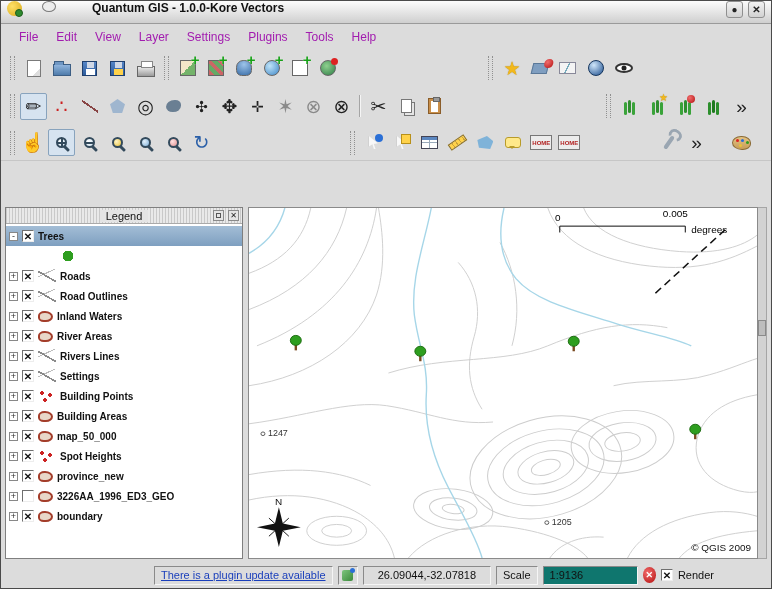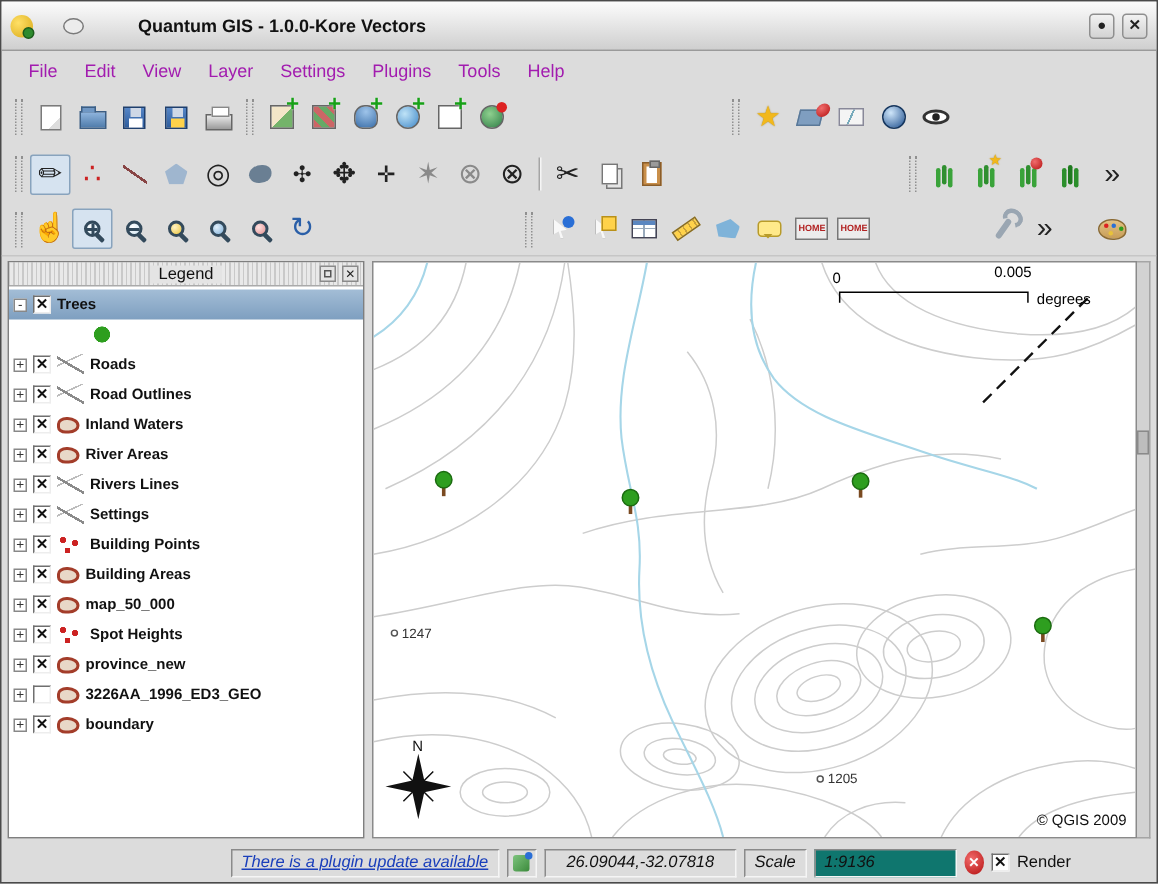--- a/index.html
+++ b/index.html
@@ -4,21 +4,21 @@
 <style>
   html,body{margin:0;padding:0;background:#777;}
   *{box-sizing:border-box;}
   .window{
     width:772px;height:589px;margin:0 auto;position:relative;overflow:hidden;
     background:var(--chrome,#dcdcdc);border:1px solid #4a4a4a;
     display:flex;flex-direction:column;
     font-family:"Liberation Sans",sans-serif;color:#111;
   }
   
-  .titlebar{height:23px;flex:0 0 23px;display:flex;align-items:center;gap:20px;padding:16px 6px;
+  .titlebar{height:23px;flex:0 0 23px;display:flex;align-items:flex-start;gap:20px;padding:0 6px;
     background:linear-gradient(#fcfcfc,#cfcfcf);border-bottom:1px solid #9a9a9a;}
   .app-icon{width:15px;height:15px;border-radius:50%;
     background:radial-gradient(circle at 35% 35%,#ffe066,#d9a918);position:relative;}
   .app-icon::after{content:"";position:absolute;right:-1px;bottom:-1px;width:6px;height:6px;
     border-radius:50%;background:#2e8b2e;border:1px solid #1c5c1c;}
   .pin-btn{width:11px;height:11px;border-radius:50%;border:1px solid #7a7a7a;background:#ececec;}
   .title-text{font-size:12px;font-weight:bold;margin-left:16px;white-space:nowrap;}
   .win-btns{margin-left:auto;display:flex;gap:5px;}
   .win-btn{width:17px;height:17px;display:flex;align-items:center;justify-content:center;
     background:linear-gradient(#f2f2f2,#d2d2d2);border:1px solid #8f8f8f;border-radius:3px;
@@ -102,21 +102,21 @@
   .ic-area .art{width:16px;height:13px;background:#7fb3d9;clip-path:polygon(0 30%,60% 0,100% 40%,80% 100%,10% 90%);}
   .ic-bubble .art{width:16px;height:11px;background:#ffe98a;border:1px solid #b89b2a;border-radius:3px;position:relative;}
   .ic-bubble .art::after{content:"";position:absolute;bottom:-5px;left:3px;border:3px solid transparent;border-top-color:#b89b2a;}
   .ic-home .art{font-size:6px;font-weight:bold;color:#b22222;background:#ececec;border:1px solid #777;padding:4px 1px 3px;letter-spacing:0;}
   .ic-wrench .art{width:4px;height:15px;background:#9aa6b2;transform:rotate(35deg);border-radius:2px;position:relative;}
   .ic-wrench .art::before{content:"";position:absolute;top:-8px;left:-4px;width:8px;height:6px;border:3px solid #9aa6b2;border-radius:50%;border-bottom-color:transparent;}
   .ic-palette .art{width:19px;height:14px;background:linear-gradient(#e3c283,#c79d58);border:1px solid #8a6a34;border-radius:50% 50% 45% 55%;position:relative;}
   .ic-palette .art::before{content:"";position:absolute;left:3px;top:2px;width:3px;height:3px;border-radius:50%;background:#d22;
     box-shadow:5px 0 0 #2a6fd6,10px 2px 0 #2e9e1f,3px 5px 0 #e8c23a;}
   
-  .main{flex:1;display:flex;padding:3px 4px;min-height:0;}
+  .main{flex:1;display:flex;padding:3px 4px;min-height:0;margin-top:43px;}
   .legend{width:238px;flex:0 0 238px;background:#fff;border:1px solid #7f7f7f;display:flex;flex-direction:column;}
   .legend-header{height:16px;flex:0 0 16px;background:repeating-linear-gradient(90deg,#c9c9c9 0 1px,#e9e9e9 1px 3px);
     display:flex;align-items:center;justify-content:center;position:relative;border-bottom:1px solid #aaa;}
   .legend-title{font-size:11px;background:#e4e4e4;padding:0 6px;}
   .hdr-btn{position:absolute;top:2px;width:11px;height:11px;background:#e4e4e4;border:1px solid #8a8a8a;padding:0;}
   .hdr-float{right:18px;} .hdr-float::after{content:"";position:absolute;inset:2px;border:1px solid #555;}
   .hdr-close{right:3px;} .hdr-close::after{content:"✕";position:absolute;inset:0;font-size:8px;line-height:9px;text-align:center;color:#222;}
   .legend-list{flex:1;overflow:hidden;padding-top:2px;}
   .lrow{display:flex;align-items:center;height:20px;padding:0 3px;gap:4px;}
   .lrow.selected{background:linear-gradient(#a3bdd6,#7e9fc0);}
@@ -136,21 +136,21 @@
   .map-wrap{flex:1;display:flex;min-width:0;}
   .map-canvas{flex:1;background:#fff;border:1px solid #8a8a8a;position:relative;overflow:hidden;}
   .map-canvas svg{position:absolute;inset:0;width:100%;height:100%;}
   svg text{font-family:"Liberation Sans",sans-serif;}
   .map-scrollbar{width:9px;flex:0 0 9px;background:#d2d2d2;border:1px solid #a5a5a5;border-left:none;position:relative;}
   .sb-thumb{position:absolute;left:0;right:0;top:112px;height:16px;background:#bdbdbd;border:1px solid #8a8a8a;}
   
   .statusbar{height:26px;flex:0 0 26px;display:flex;align-items:center;gap:5px;padding:0 6px;}
   .sb-lead{width:142px;flex:0 0 142px;}
   .sunken{border:1px solid;border-color:#8a8a8a #f5f5f5 #f5f5f5 #8a8a8a;background:var(--chrome,#dcdcdc);
-    height:19px;display:flex;align-items:center;padding:0 6px;font-size:11px;white-space:nowrap;font-style:italic;}
+    height:19px;display:flex;align-items:center;padding:0 6px;font-size:11px;white-space:nowrap;}
   .link{color:#1a3fbb;text-decoration:underline;}
   .icon-cell{width:24px;justify-content:center;padding:0;}
   .plug-art{width:11px;height:11px;border-radius:2px;background:linear-gradient(135deg,#7ec47e,#3b8a3b);position:relative;}
   .plug-art::after{content:"";position:absolute;right:-2px;top:-2px;width:5px;height:5px;border-radius:50%;background:#2a6fd6;}
   .coords-cell{width:152px;justify-content:center;}
   .scale-field{background:#0f766e;width:112px;}
   .stop-icon{width:16px;height:16px;border-radius:50%;background:radial-gradient(circle at 35% 35%,#f26a6a,#b31010);
     display:flex;align-items:center;justify-content:center;border:none;padding:0;position:relative;}
   .stop-icon::after{content:"✕";color:#fff;font-size:9px;font-weight:bold;}
   .render-label{font-size:11px;}

